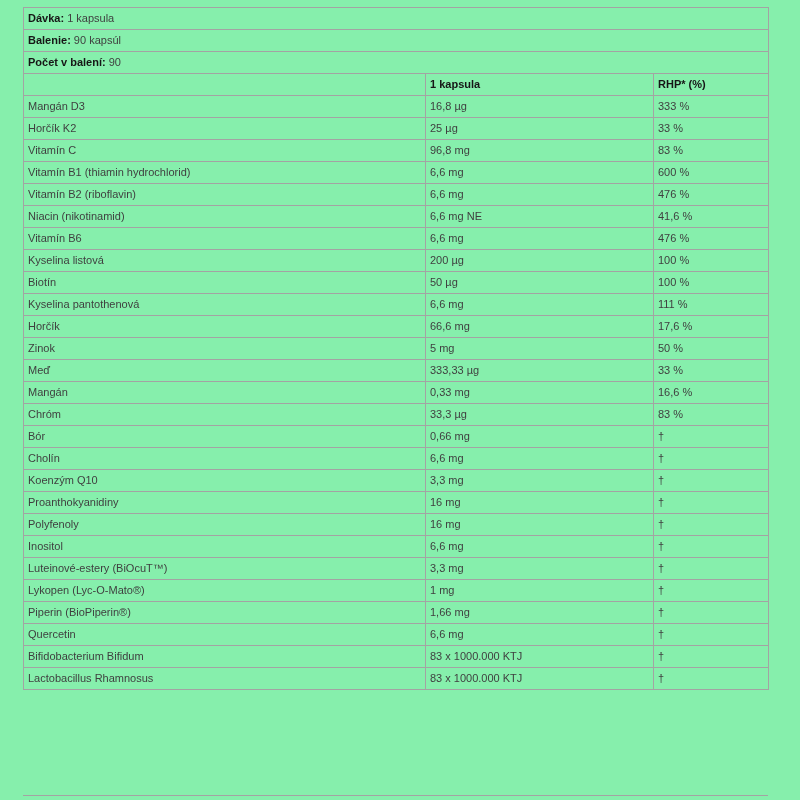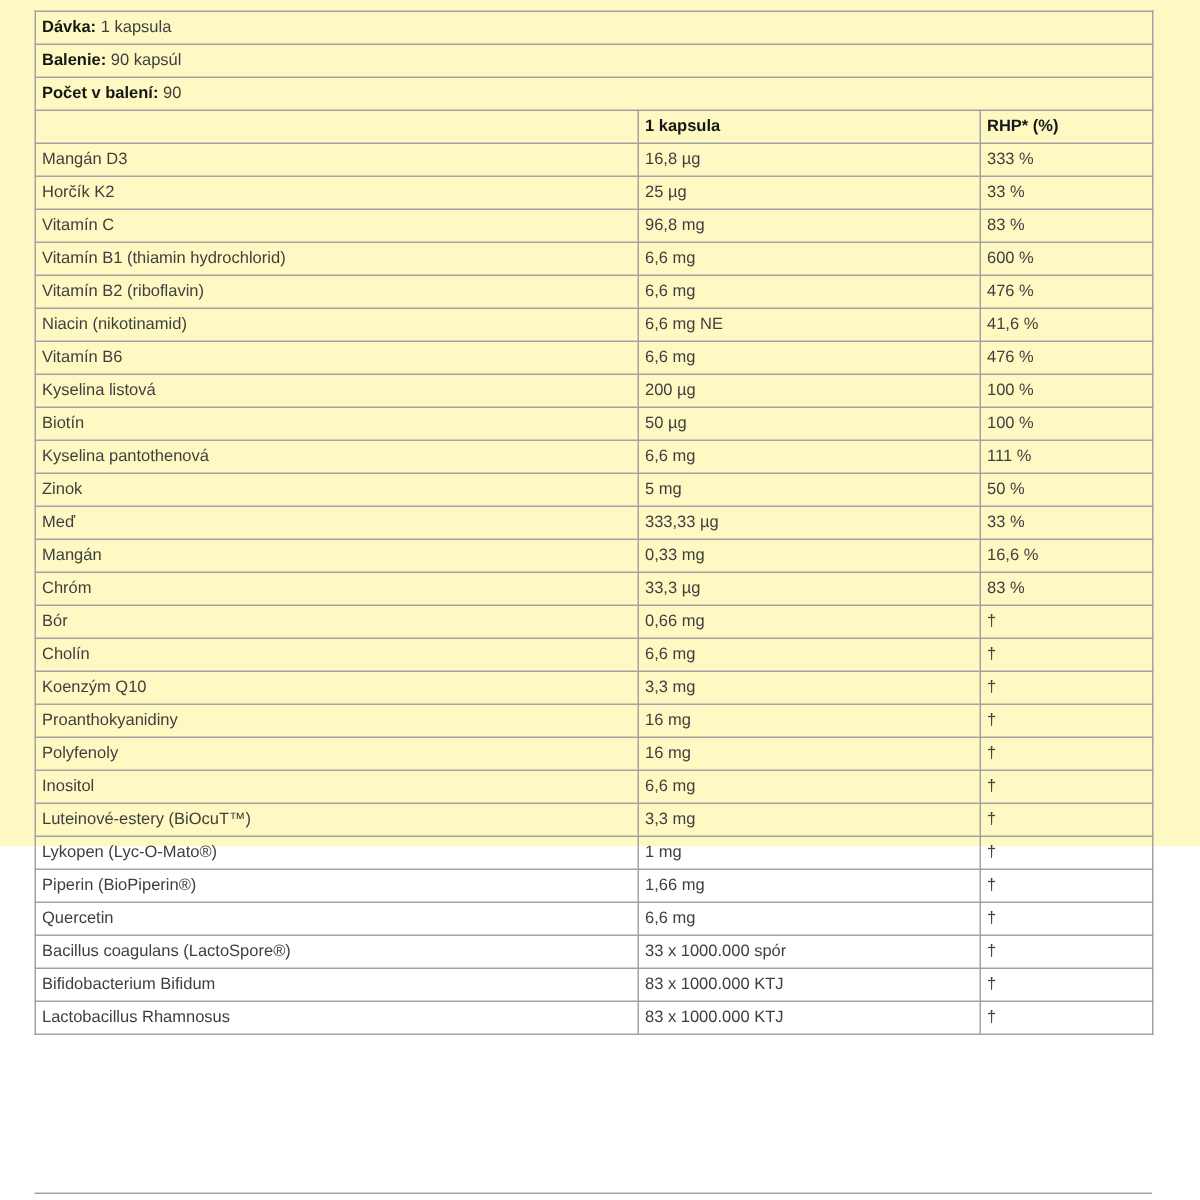--- a/index.html
+++ b/index.html
@@ -7,22 +7,22 @@
     padding: 0;
     background: #ffffff;
     width: 800px;
     height: 800px;
     overflow: hidden;
     font-family: "Liberation Sans", sans-serif;
   }
   .page {
     position: relative;
     width: 800px;
-    height: 564px;
-    background: #fef9c3;
+    height: 800px;
+    background: #86efac;
   }
   table.nutrition {
     position: absolute;
     left: 23px;
     top: 7px;
     width: 745px;
     border-collapse: collapse;
     table-layout: fixed;
     font-size: 11px;
     color: #3f3f3f;
@@ -133,20 +133,25 @@
     <td>50 µg</td>
     <td>100 %</td>
   </tr>
 
   <tr>
     <td>Kyselina pantothenová</td>
     <td>6,6 mg</td>
     <td>111 %</td>
   </tr>
 
+  <tr>
+    <td>Horčík</td>
+    <td>66,6 mg</td>
+    <td>17,6 %</td>
+  </tr>
 
   <tr>
     <td>Zinok</td>
     <td>5 mg</td>
     <td>50 %</td>
   </tr>
 
   <tr>
     <td>Meď</td>
     <td>333,33 µg</td>
@@ -220,25 +225,20 @@
     <td>†</td>
   </tr>
 
   <tr>
     <td>Quercetin</td>
     <td>6,6 mg</td>
     <td>†</td>
   </tr>
 
 
-  <tr>
-    <td>Bacillus coagulans (LactoSpore®)</td>
-    <td>33 x 1000.000 spór</td>
-    <td>†</td>
-  </tr>
 
 
   <tr>
     <td>Bifidobacterium Bifidum</td>
     <td>83 x 1000.000 KTJ</td>
     <td>†</td>
   </tr>
 
   <tr>
     <td>Lactobacillus Rhamnosus</td>

